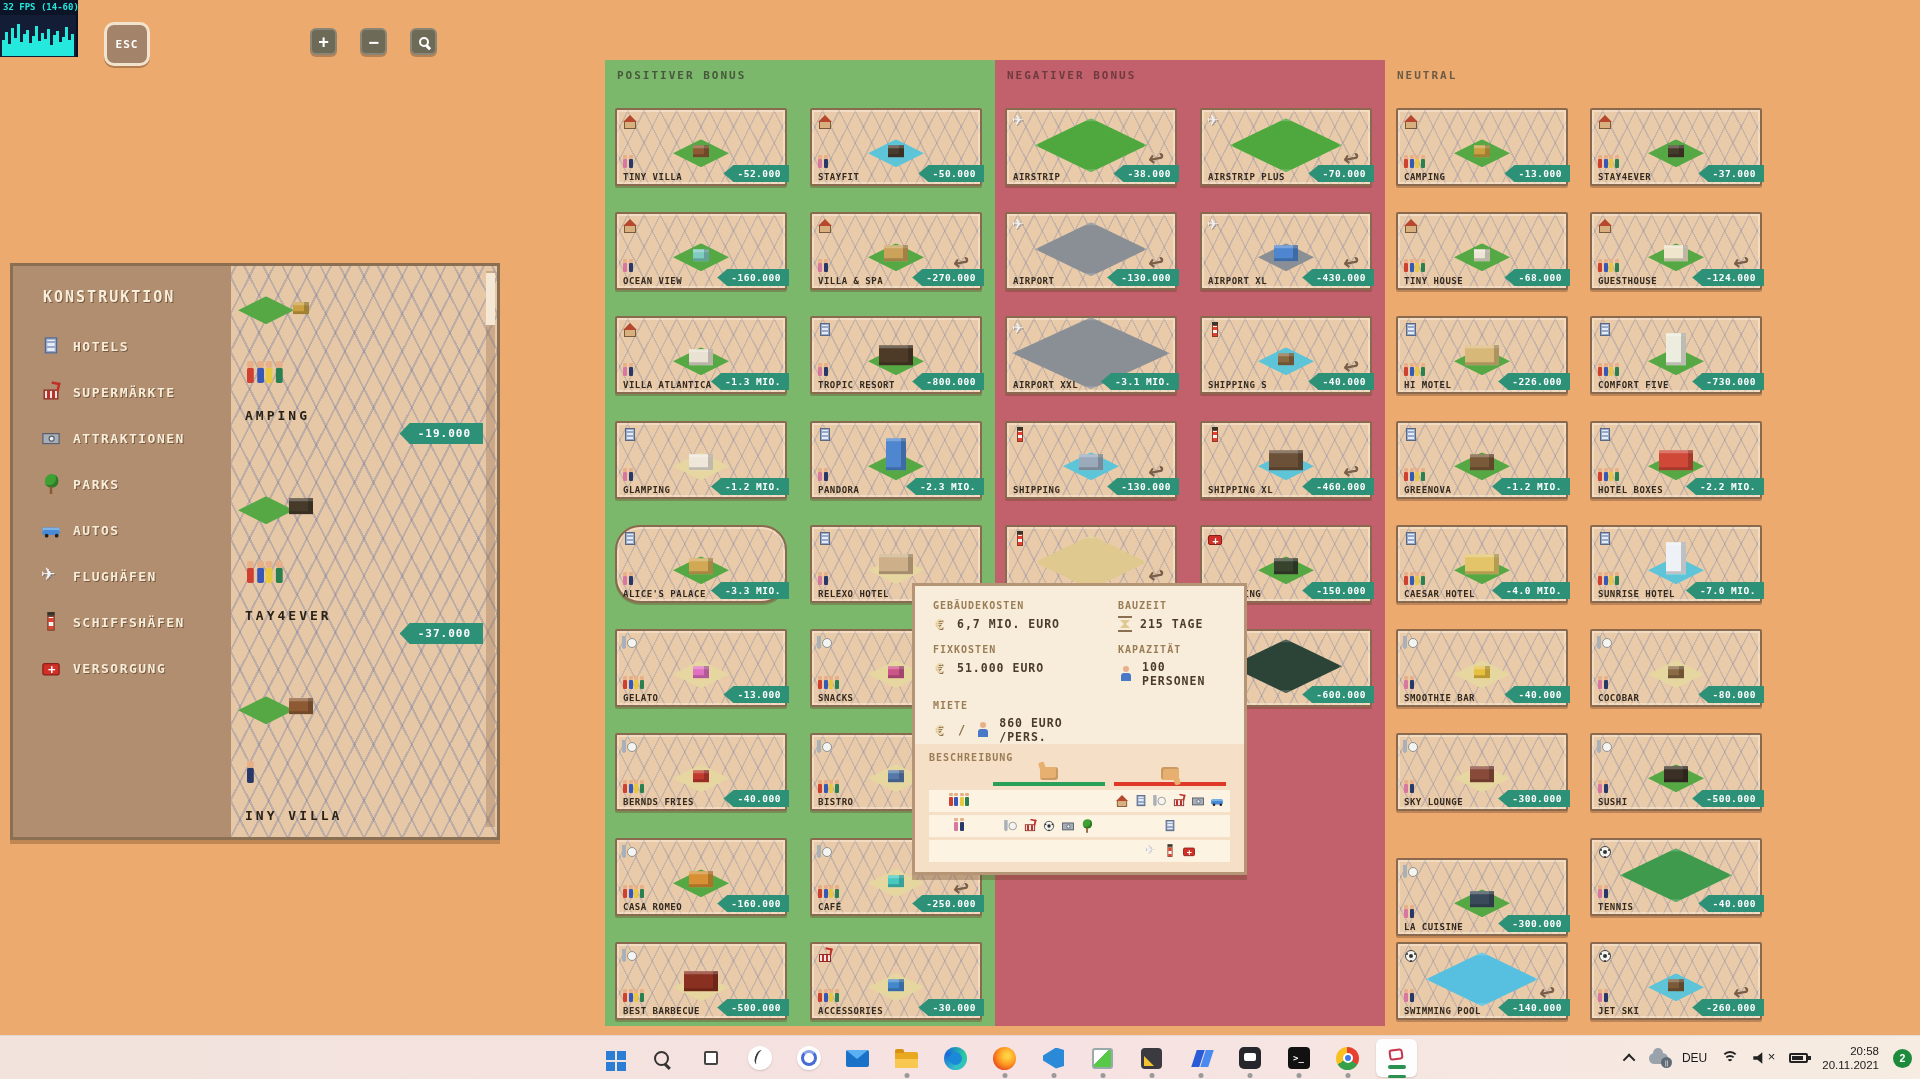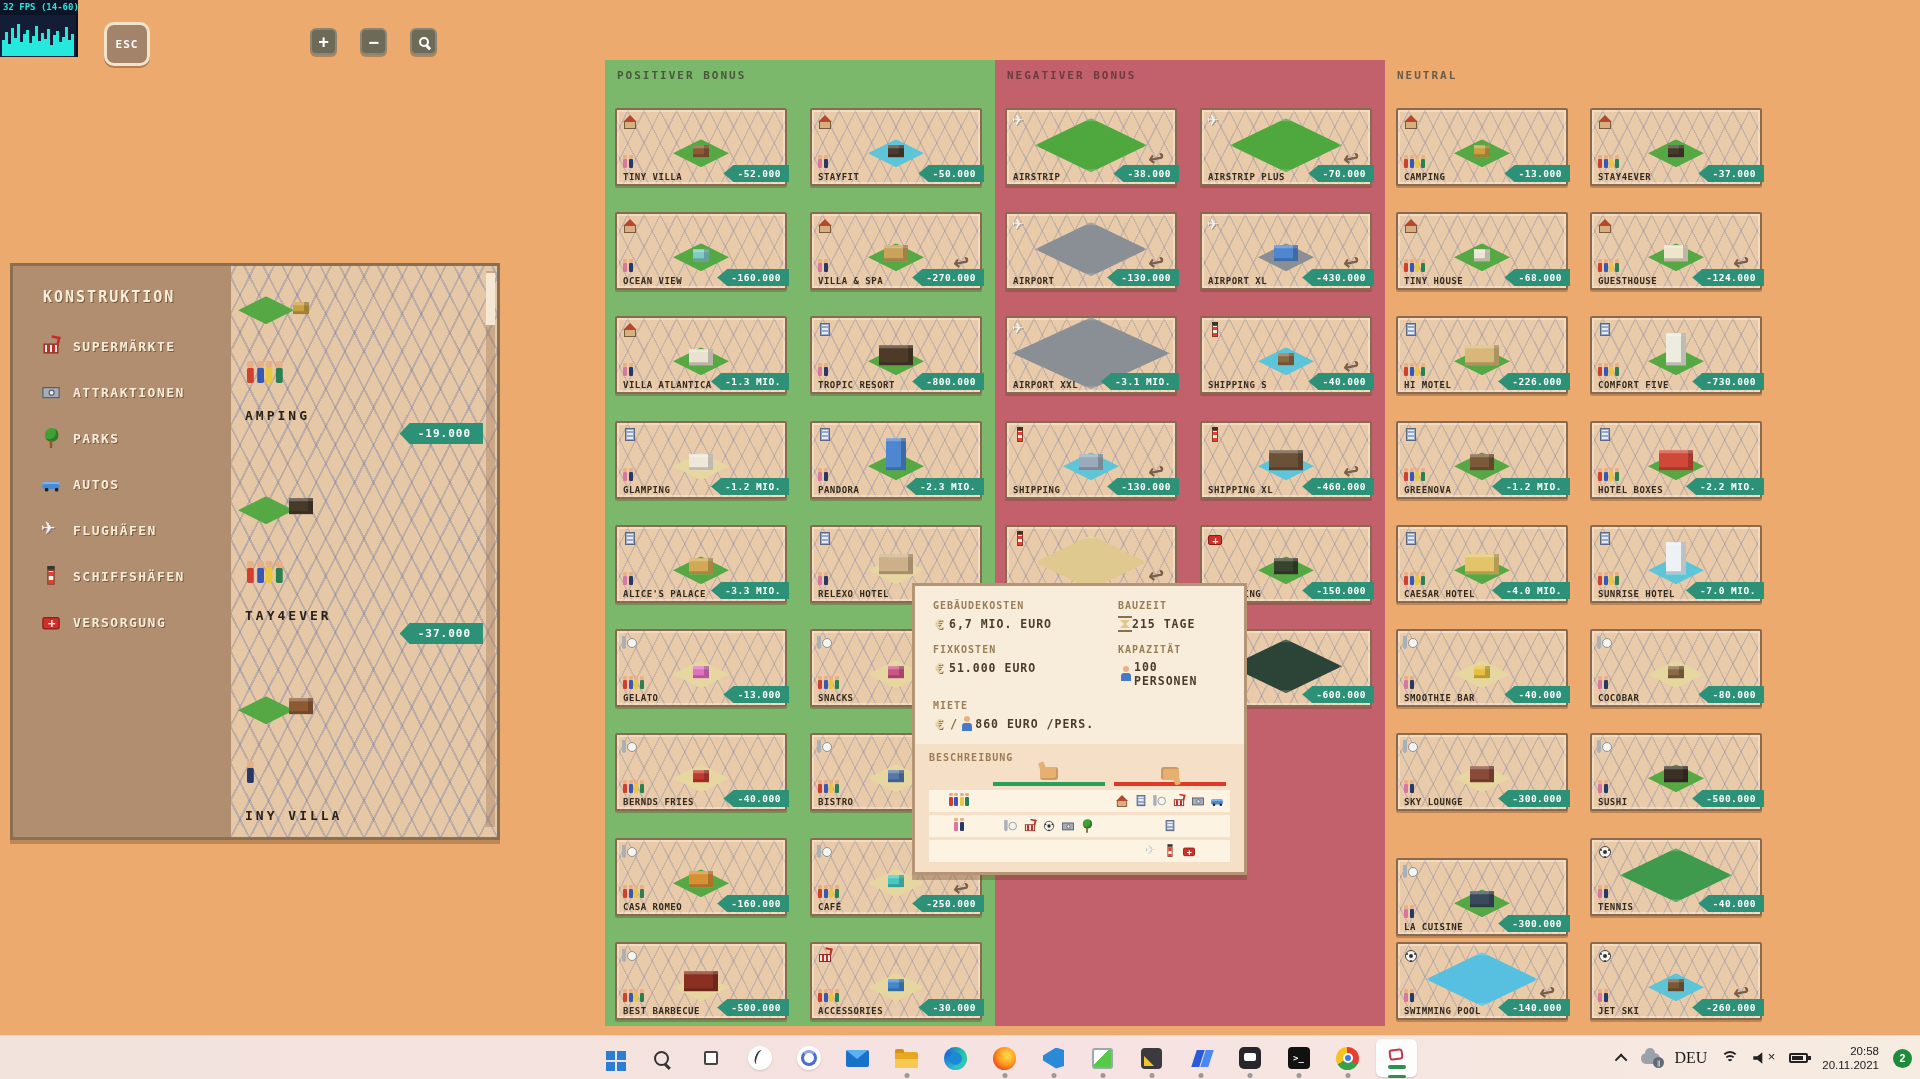--- a/index.html
+++ b/index.html
@@ -78,21 +78,21 @@
   .ribbon{display:inline-block;background:#2d9178;color:#fff;font-size:9.5px;font-weight:bold;letter-spacing:.5px;
     padding:3px 8px 3px 14px;clip-path:polygon(0 50%,10px 0,100% 0,100% 100%,10px 100%);box-shadow:0 2px 0 rgba(0,0,0,.2);}
   .card .ribbon{position:absolute;right:-4px;bottom:2px;}
   .pribbon .ribbon{font-size:11px;letter-spacing:1px;padding:4px 12px 4px 18px;}
 
   
   .tip{position:absolute;left:912px;top:583px;width:335px;height:292px;background:#f8edda;border:3px solid #b59576;
     box-shadow:0 5px 0 rgba(90,55,30,.3);z-index:30;}
   .tip-stats{position:relative;padding:14px 18px 0 18px;display:grid;grid-template-columns:185px 1fr;row-gap:12px;}
   .stat .slabel{color:#9a7d56;font-size:10px;font-weight:bold;letter-spacing:1px;}
-  .stat .sval{display:flex;align-items:center;margin-top:5px;color:#4a3b2a;font-size:11.5px;font-weight:bold;letter-spacing:1px;}
+  .stat .sval{display:flex;align-items:center;gap:8px;margin-top:5px;color:#4a3b2a;font-size:11.5px;font-weight:bold;letter-spacing:1px;}
   .tip-desc{position:absolute;left:0;right:0;bottom:0;height:128px;background:#f5dfc6;padding:8px 14px;}
   .dlabel{color:#9a7d56;font-size:10px;font-weight:bold;letter-spacing:1px;margin-bottom:4px;}
   .dhead{display:flex;margin-bottom:4px;}
   .dhead .who{width:60px;}
   .dcol{flex:1;display:flex;flex-direction:column;align-items:center;gap:2px;}
   .bar{width:112px;height:4px;}
   .bar.up{background:#28a05a;}
   .bar.down{background:#e03828;}
   .drow{display:flex;align-items:center;background:#fcf3e2;min-height:22px;margin-bottom:3px;padding:1px 0;}
   .drow .who{width:60px;display:flex;justify-content:center;}
@@ -100,21 +100,21 @@
 
   
   .taskbar{position:absolute;left:0;bottom:0;width:1920px;height:44px;background:linear-gradient(90deg,#f2e3dc,#f6e2e2 55%,#f6ece1);
     border-top:1px solid rgba(0,0,0,.06);}
   .apps{position:absolute;left:588px;top:0;height:44px;display:flex;align-items:center;}
   .app{position:relative;width:49px;height:44px;display:flex;align-items:center;justify-content:center;cursor:pointer;}
   .app .dot{position:absolute;bottom:2px;left:50%;transform:translateX(-50%);width:5px;height:5px;border-radius:50%;background:#9a9a9a;}
   .app.active .plate{position:absolute;left:4px;top:3px;width:41px;height:38px;background:#fdfdfd;border-radius:6px;box-shadow:0 1px 2px rgba(0,0,0,.15);}
   .app.active .bar-ind{position:absolute;bottom:2px;left:50%;transform:translateX(-50%);width:18px;height:3px;border-radius:2px;background:#2a9150;}
   .tray{position:absolute;right:8px;top:0;height:44px;display:flex;align-items:center;gap:14px;}
-  .lang{font-family:Liberation Serif, serif;font-size:16px;color:#1a1a1a;}
+  .lang{font-family:Liberation Sans, sans-serif;font-size:12px;color:#1a1a1a;}
   .clock{font-family:"Liberation Sans",sans-serif;font-size:11.5px;color:#1a1a1a;text-align:right;line-height:14px;}
   .badge{width:19px;height:19px;border-radius:50%;background:#1d8a3c;color:#fff;font-family:"Liberation Sans",sans-serif;
     font-size:10.5px;font-weight:bold;display:flex;align-items:center;justify-content:center;}
 
   
   .chev{width:9px;height:9px;border-top:2px solid #222;border-left:2px solid #222;transform:rotate(45deg) translateY(2px);}
   .cloud{position:relative;width:19px;height:11px;background:#9aa2ac;border-radius:7px;}
   .cloud::before{content:"";position:absolute;left:4px;top:-5px;width:10px;height:10px;border-radius:50%;background:#9aa2ac;}
   .cloud::after{content:"‖";position:absolute;right:-4px;bottom:-4px;width:11px;height:11px;border-radius:50%;background:#5f6a74;color:#fff;
     font-size:6px;line-height:11px;text-align:center;}
@@ -308,21 +308,21 @@
           <span class="iso-body iso-m" style="background:#efe8da" data-interactable="false"></span>
         </span>
         <span class="cat"><span class="ic ic-hotel" data-interactable="false"></span></span>
         <span class="figs" data-interactable="false">
           <i class="fig" style="background:#d878a0"></i>
           <i class="fig" style="background:#283868"></i>
         </span>
         <span class="cname" data-interactable="false">GLAMPING</span>
         <span class="ribbon" data-interactable="false">-1.2 MIO.</span>
       </div>
-      <div class="card" data-interactable="true" style="left: 615px; top: 525px;">
+      <div class="card" data-interactable="true" style="left: 615px; top: 525px; border-radius: 25px;">
         <span class="artw">
           <span class="iso-base" style="background:#56a844" data-interactable="false"></span>
           <span class="iso-body iso-m" style="background:#d2a855" data-interactable="false"></span>
         </span>
         <span class="cat"><span class="ic ic-hotel" data-interactable="false"></span></span>
         <span class="figs" data-interactable="false">
           <i class="fig" style="background:#d878a0"></i>
           <i class="fig" style="background:#283868"></i>
         </span>
         <span class="cname" data-interactable="false">ALICE'S PALACE</span>
@@ -863,20 +863,24 @@
         <span class="rot" data-interactable="false">↩</span>
         <span class="cname" data-interactable="false">JET SKI</span>
         <span class="ribbon" data-interactable="false">-260.000</span>
       </div>
     </div>
 
   <div class="panel" data-interactable="false">
     <div class="menu" data-interactable="false">
       <div class="panel-title" data-interactable="false">KONSTRUKTION</div>
       <div id="menu-items">
+          <div class="mitem" data-interactable="true">
+            <span class="ic ic-hotel" data-interactable="false"></span>
+            <span class="mlabel" data-interactable="false">HOTELS</span>
+          </div>
           <div class="mitem" data-interactable="true">
             <span class="ic ic-basket" data-interactable="false"></span>
             <span class="mlabel" data-interactable="false">SUPERMÄRKTE</span>
           </div>
           <div class="mitem" data-interactable="true">
             <span class="ic ic-camera" data-interactable="false"></span>
             <span class="mlabel" data-interactable="false">ATTRAKTIONEN</span>
           </div>
           <div class="mitem" data-interactable="true">
             <span class="ic ic-tree" data-interactable="false"></span>

